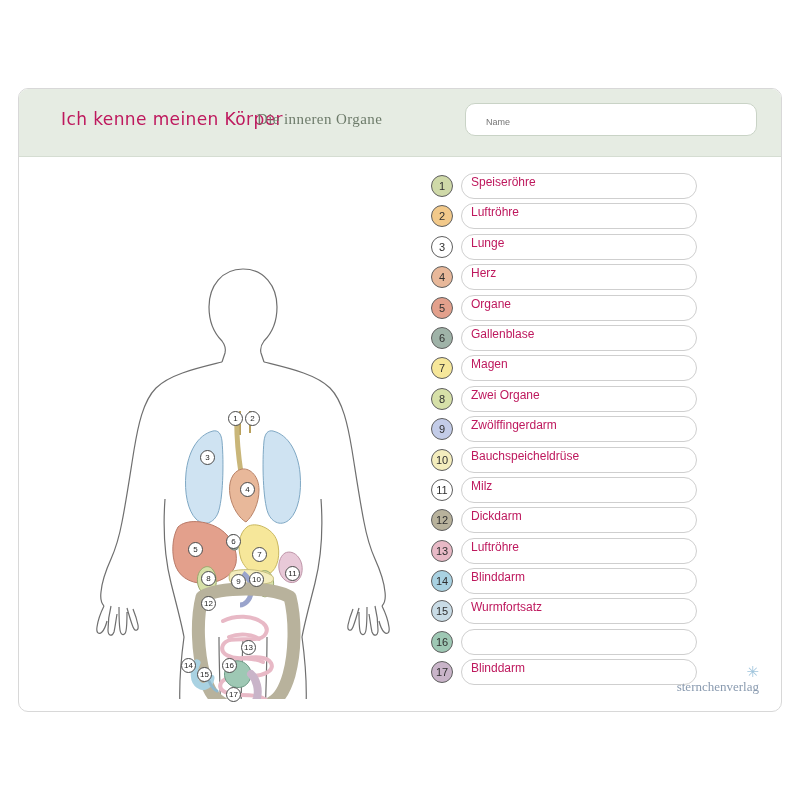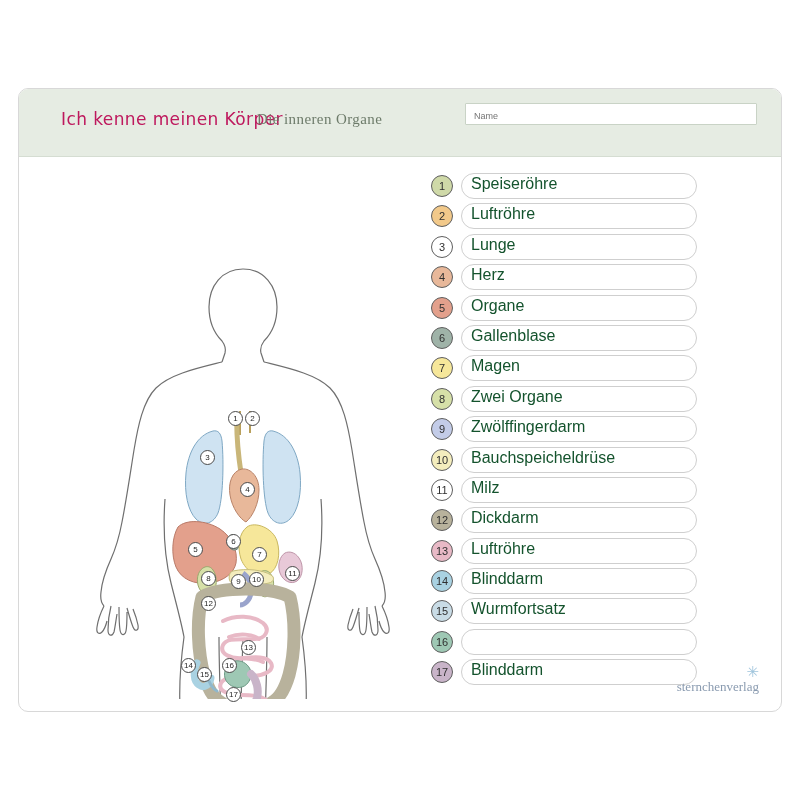--- a/index.html
+++ b/index.html
@@ -48,28 +48,28 @@
     font-size: 15px;
     color: #6d7b6a;
     letter-spacing: 0.4px;
     font-family: Liberation Serif, serif;
   }
   #name-field {
     position: absolute;
     right: 24px;
     top: 14px;
     width: 292px;
-    height: 22px;
+    height: 33px;
     background: #ffffff;
     border: 1px solid #c9d3c6;
-    border-radius: 1px;
+    border-radius: 10px;
     box-sizing: border-box;
     font-size: 9px;
     color: #b4bdb2;
-    padding: 4px 0 0 8px;
+    padding: 4px 0 0 20px;
     outline: none;
     font-family: "Liberation Sans", sans-serif;
   }
   
   #legend {
     position: absolute;
     left: 412px;
     top: 84px;
     width: 270px;
   }
@@ -100,22 +100,22 @@
     height: 26px;
     border: 1px solid #cfcfcf;
     border-radius: 13px;
     box-sizing: border-box;
     background: #ffffff;
   }
   .pill-label {
     position: absolute;
     left: 40px;
     top: 2px;
-    font-size: 16px;
-    color: #14532d;
+    font-size: 12px;
+    color: #be185d;
     font-family: "Liberation Sans", sans-serif;
     white-space: nowrap;
   }
   
   #figure {
     position: absolute;
     left: 18px;
     top: 80px;
     width: 380px;
     height: 530px;

